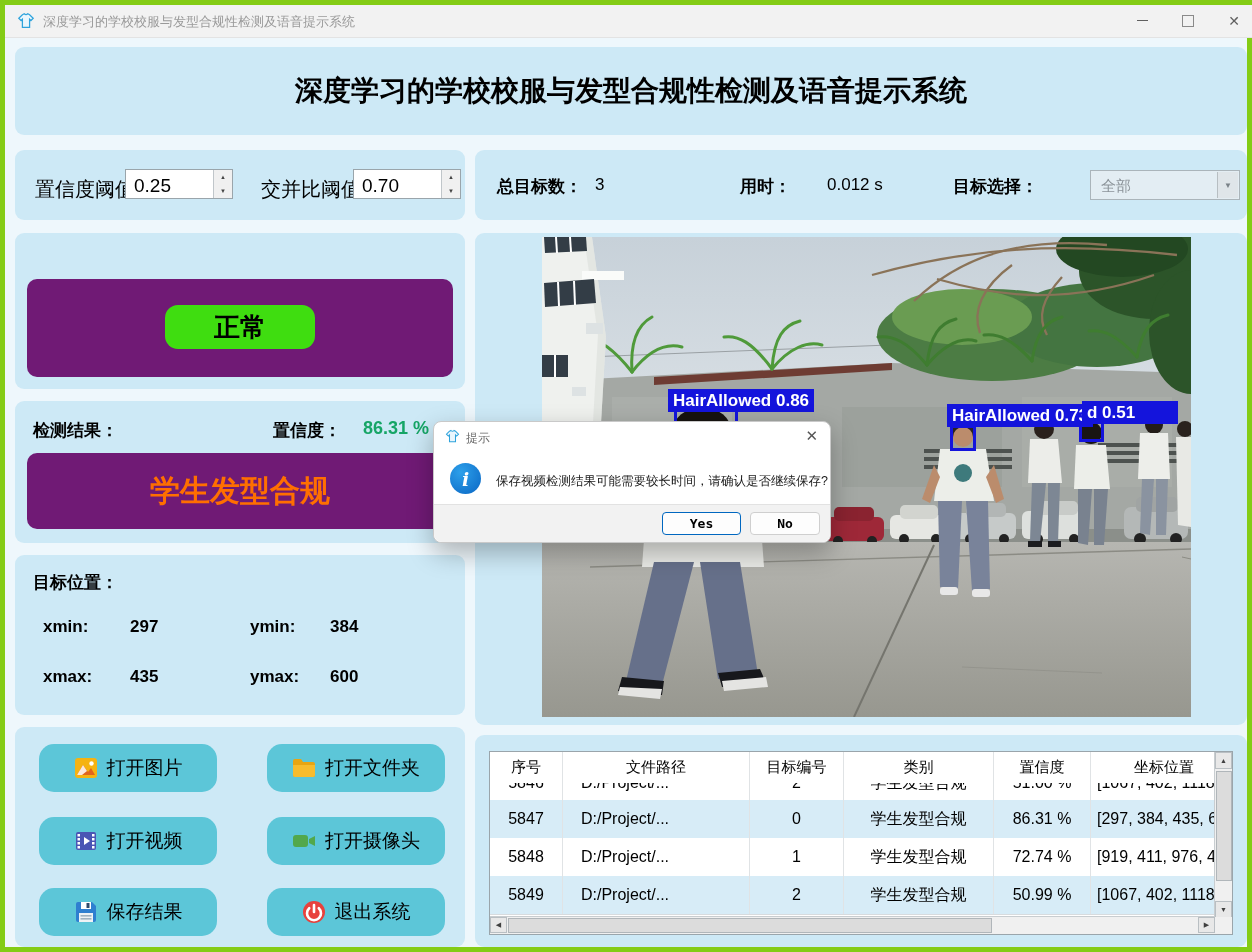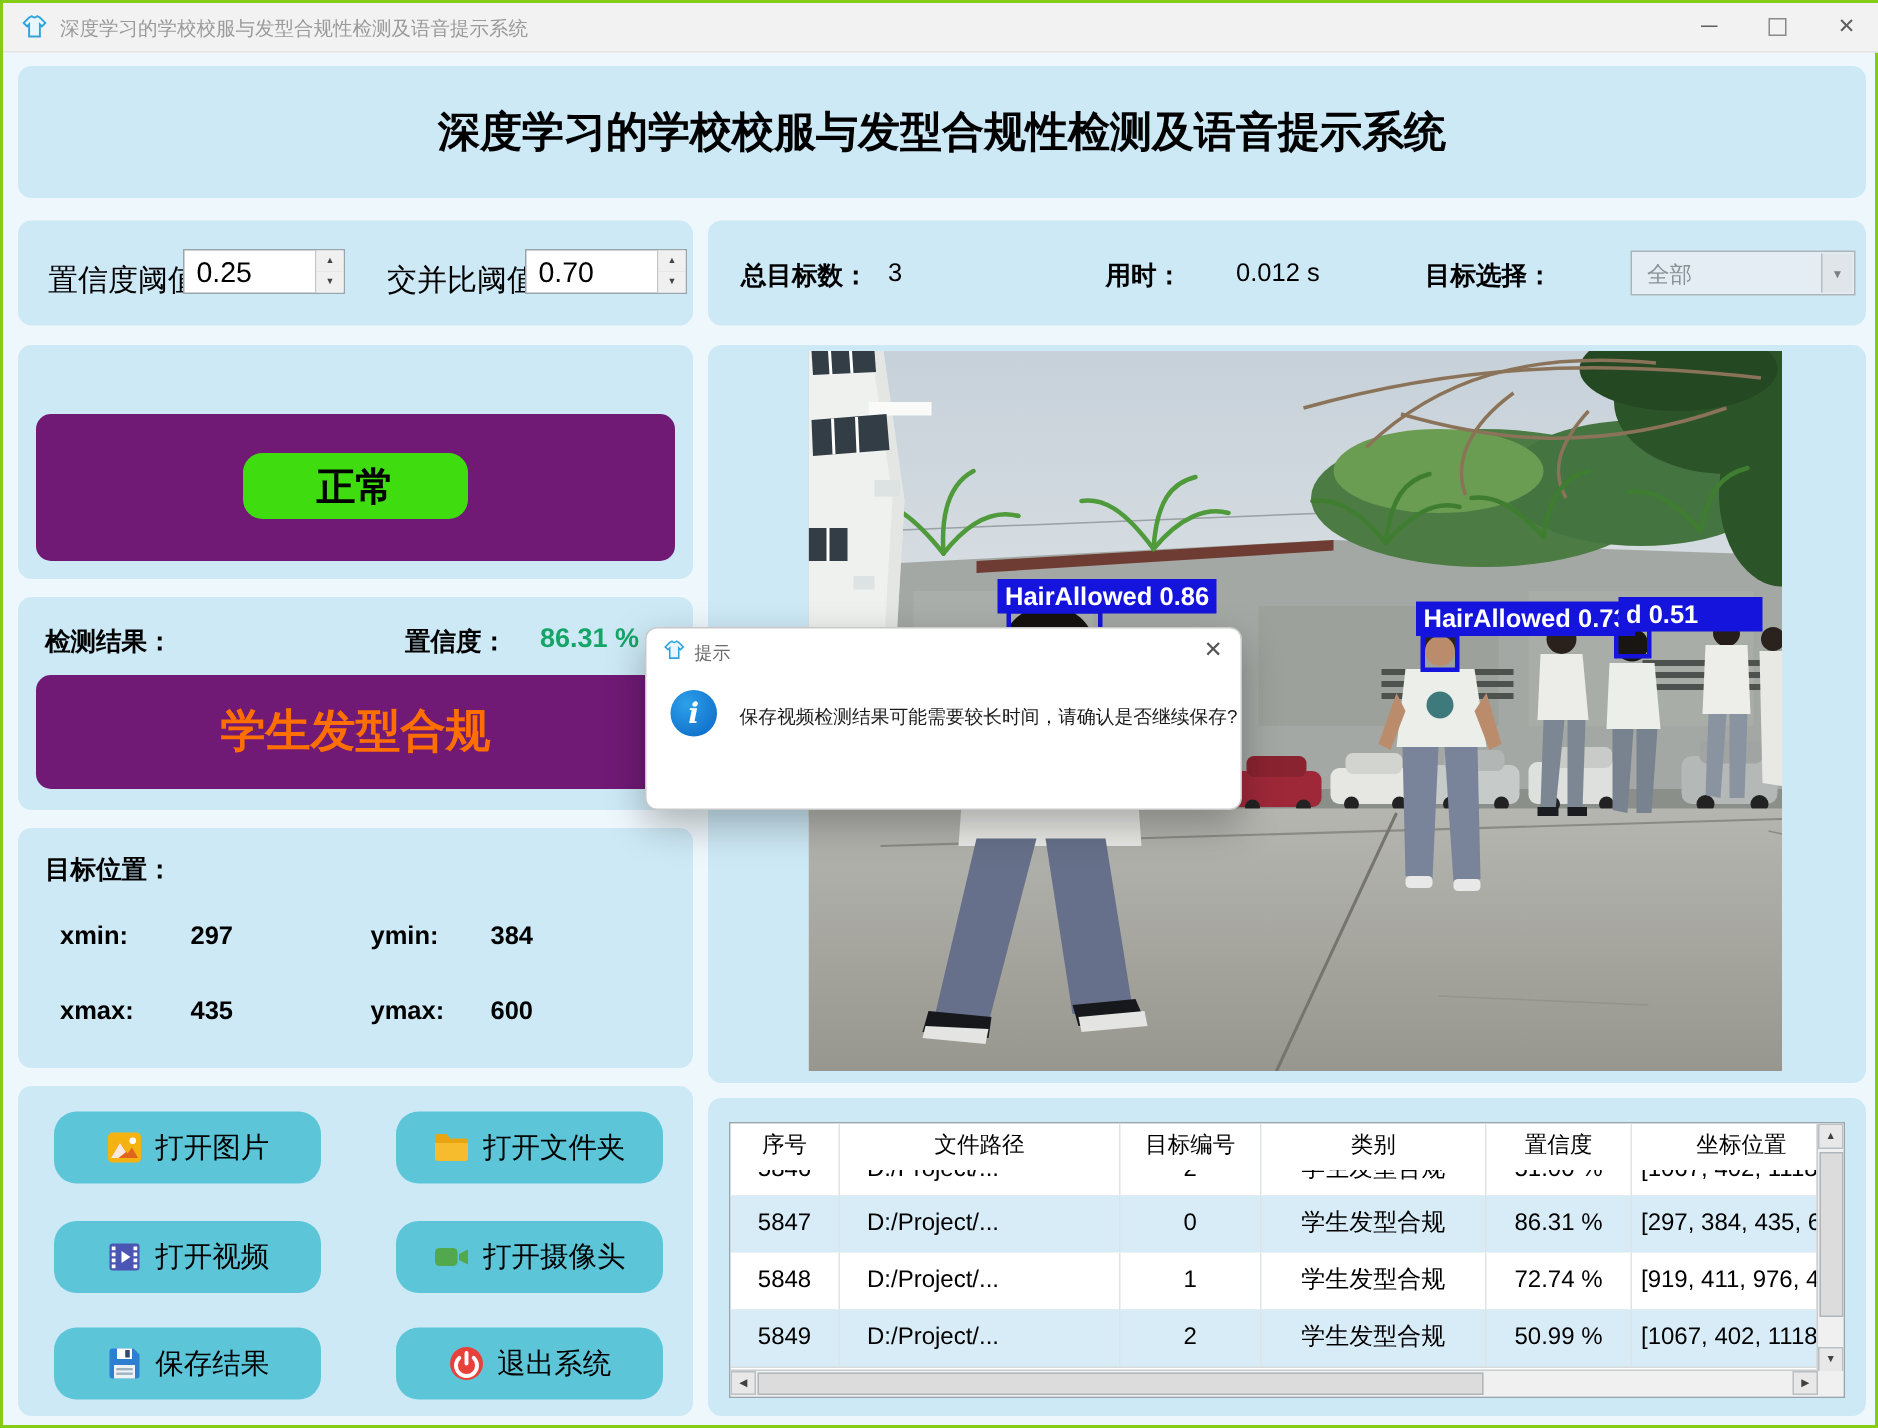--- a/index.html
+++ b/index.html
@@ -1,17 +1,17 @@
 <!DOCTYPE html>
 <html><head>
 <meta charset="utf-8">
 <style>
   html,body{margin:0;padding:0;width:1252px;height:952px;overflow:hidden;
     font-family:"Liberation Sans","DejaVu Sans",sans-serif;background:#eef7fc;}
-  .win{position:absolute;inset:0;border:2px solid #84cc16;box-sizing:border-box;}
+  .win{position:absolute;inset:0;border:5px solid #84cc16;box-sizing:border-box;}
   
   .titlebar{position:absolute;left:0;top:0;width:1252px;height:32px;background:#f2f2f2;
     border-bottom:1px solid #e3e3e3;}
   .titlebar .appicon{position:absolute;left:12px;top:7px;width:18px;height:18px;}
   .titlebar .tname{position:absolute;left:38px;top:8px;font-size:13px;color:#9a9a9a;}
   .winbtn{position:absolute;top:0;width:46px;height:31px;display:flex;align-items:center;
     justify-content:center;color:#5f5f5f;font-size:14px;cursor:default;}
   .wb-min{right:92px}.wb-max{right:46px}.wb-close{right:0}
   .maxsq{width:10px;height:10px;border:1px solid #8a8a8a;display:inline-block;}
   .minln{width:11px;height:0;border-top:1px solid #5f5f5f;display:inline-block;}
@@ -526,15 +526,19 @@
   <div class="dlg">
     <span class="dicon">
       <svg viewBox="0 0 20 20" width="15" height="15">
         <path d="M6 3 L8 2 Q10 4 12 2 L14 3 L18 7 L15.5 9.5 L14 8 L14 17 L6 17 L6 8 L4.5 9.5 L2 7 Z" fill="#eaf6fd" stroke="#2ea3dc" stroke-width="1.4"></path>
       </svg>
     </span>
     <span class="dtitle">提示</span>
     <span class="dclose">✕</span>
     <span class="info">i</span>
     <span class="msg">保存视频检测结果可能需要较长时间，请确认是否继续保存?</span>
+    <div class="strip">
+      <span class="dbtn dyes">Yes</span>
+      <span class="dbtn dno">No</span>
+    </div>
   </div>
 
 </div>
 
 </body></html>

